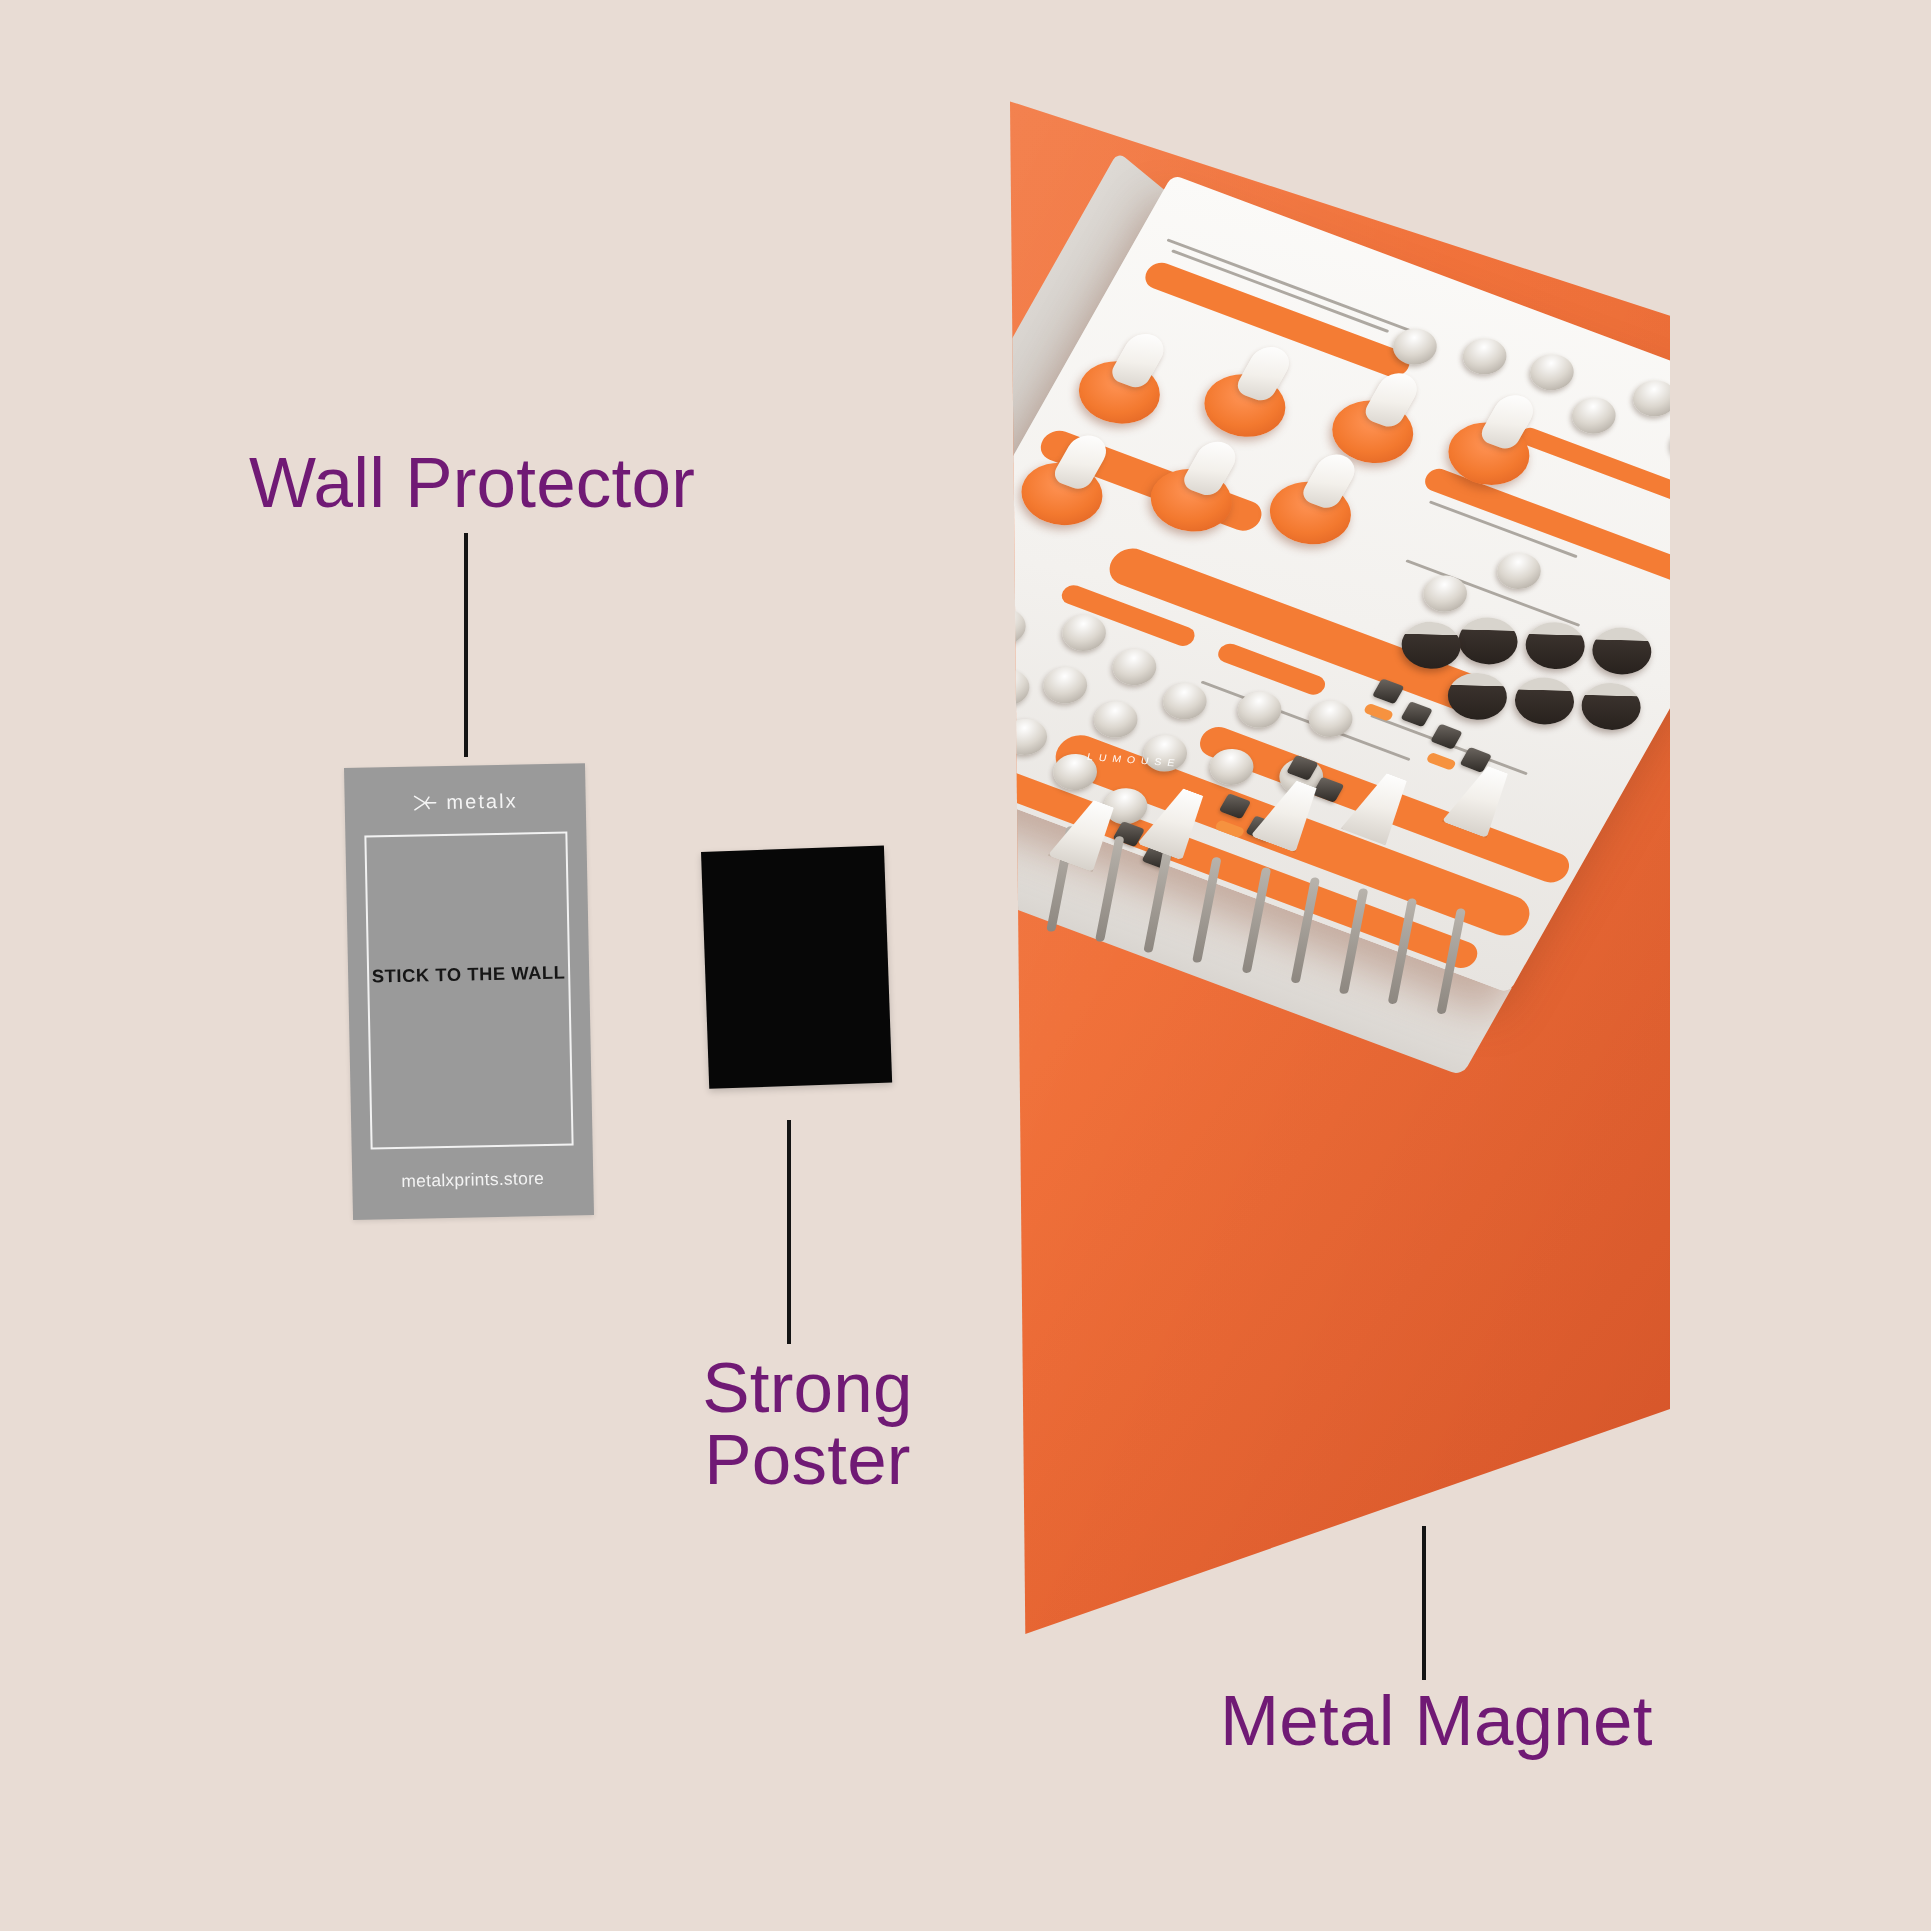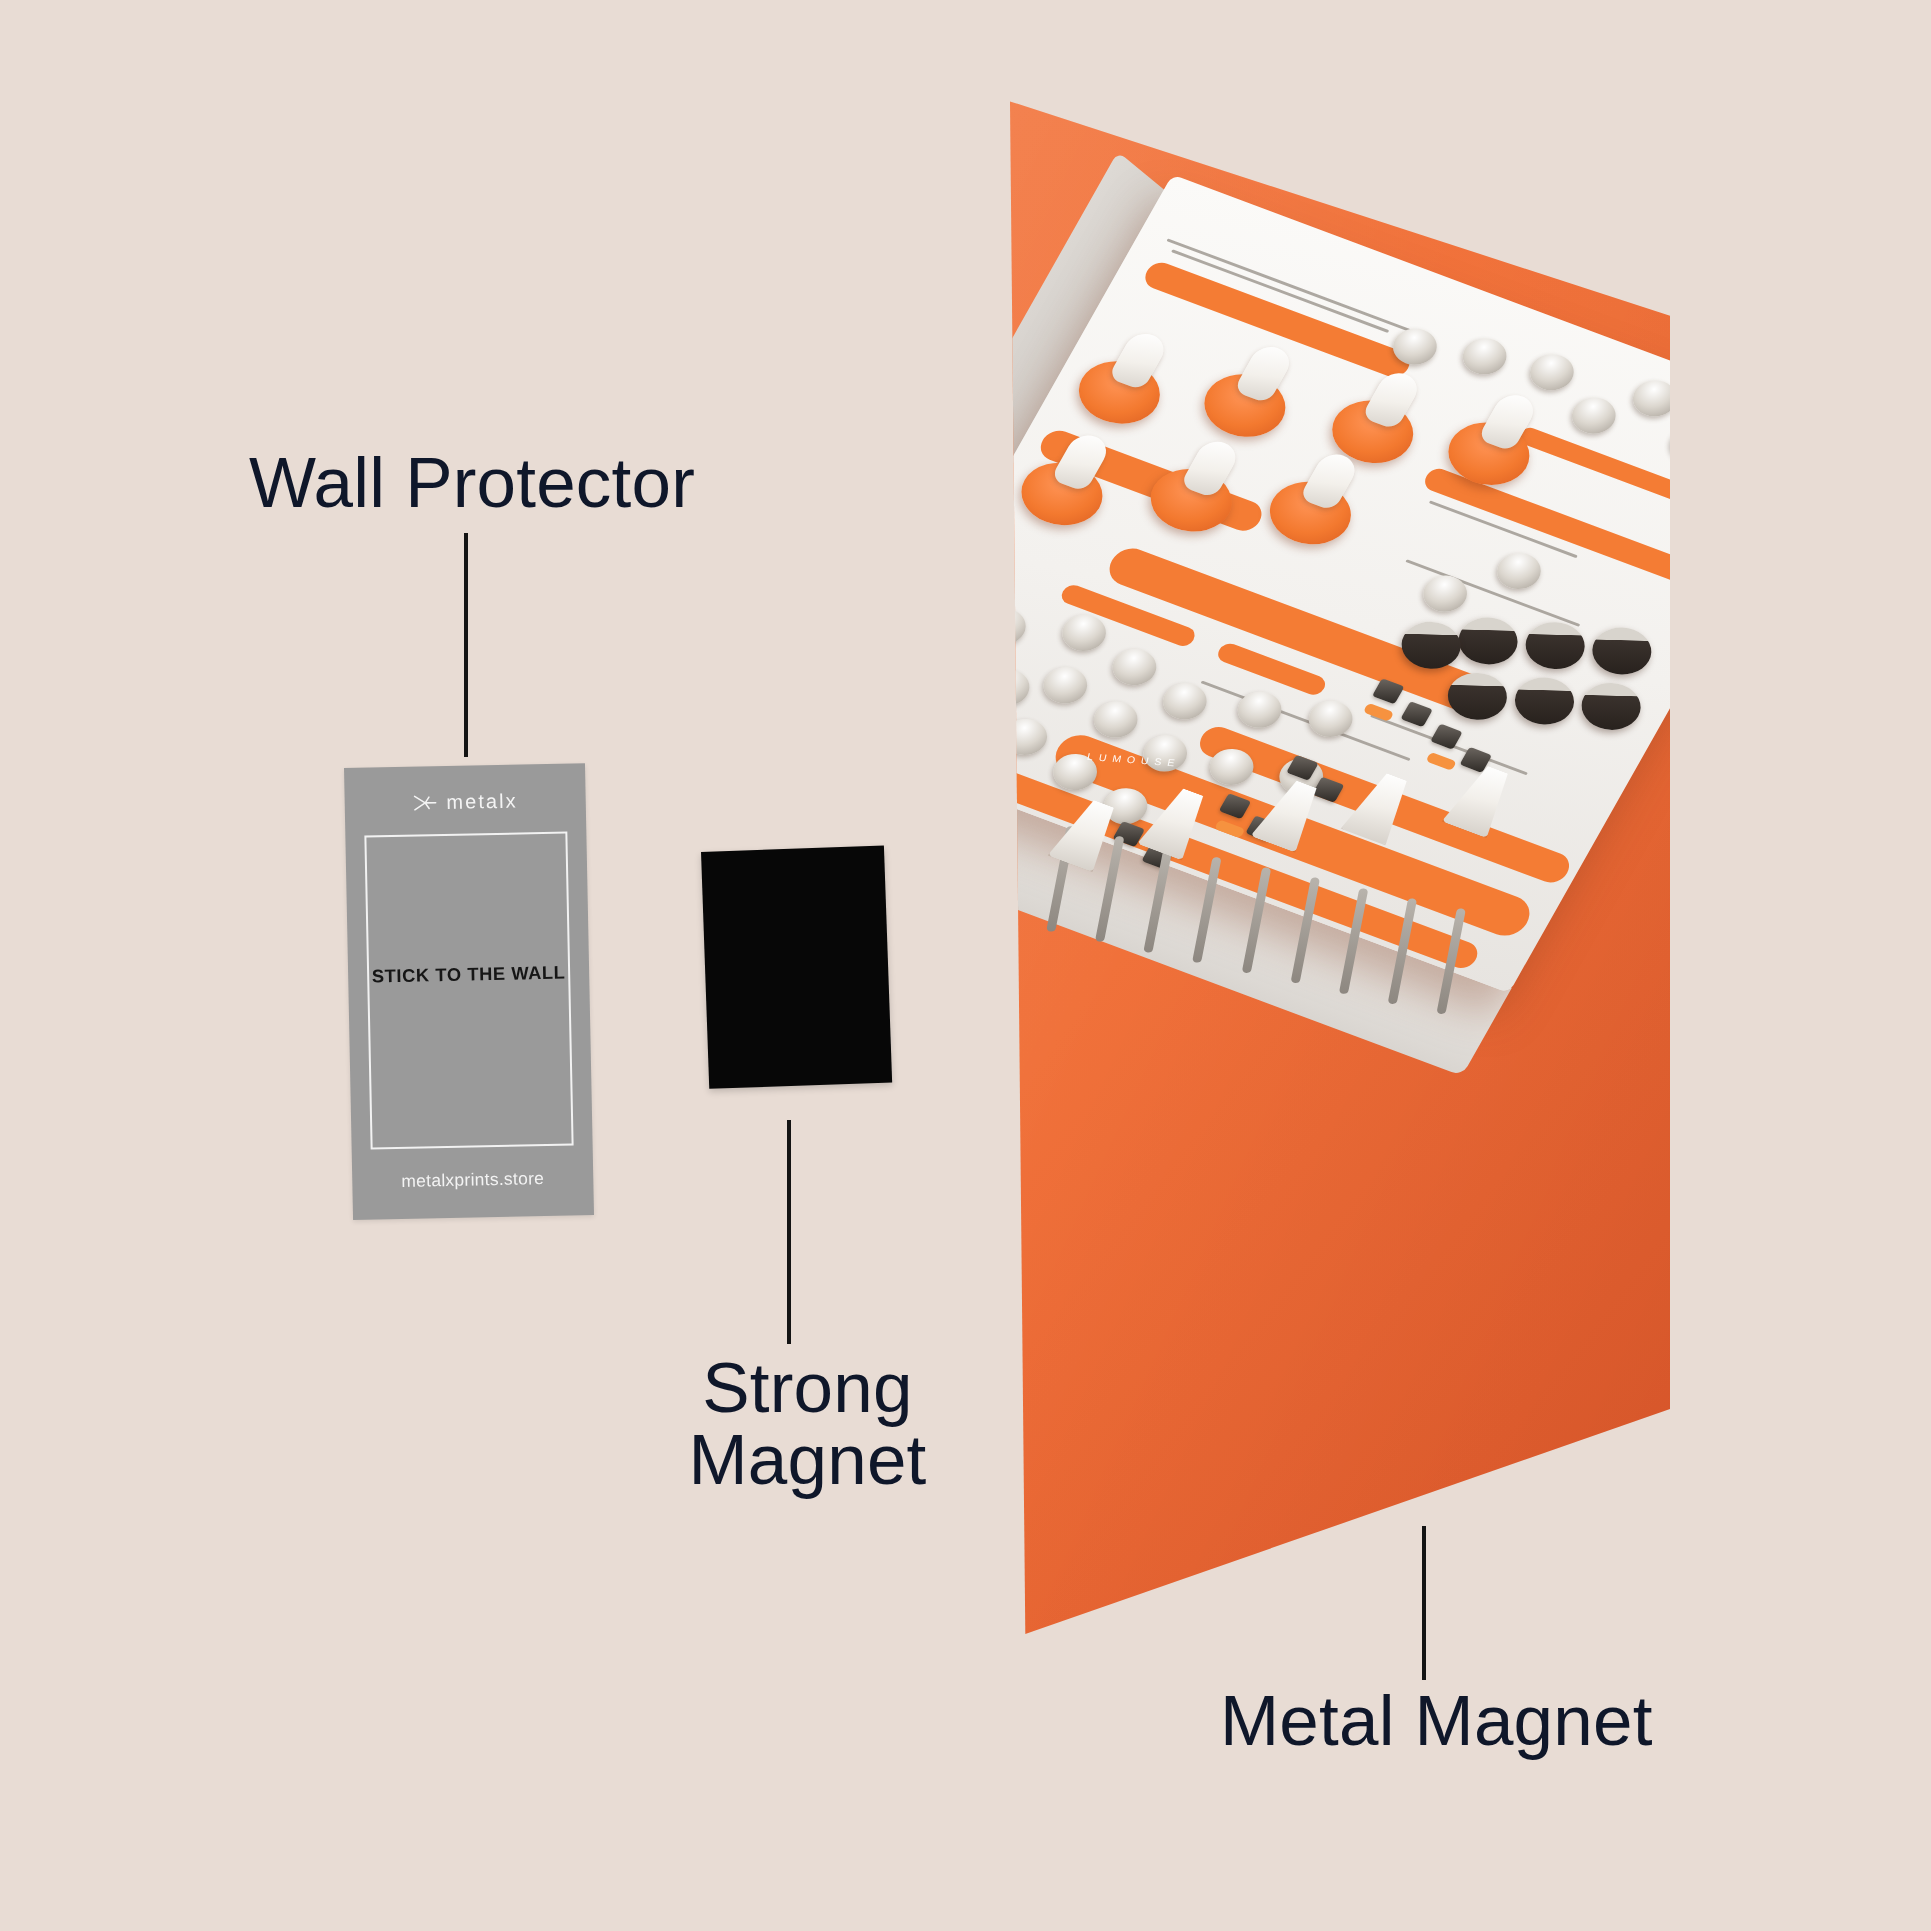--- a/index.html
+++ b/index.html
@@ -9,21 +9,21 @@
     background:#e8dcd4;
     font-family:"Liberation Sans", sans-serif;
     overflow:hidden;
     position:relative;
   }
   .stage{position:absolute;inset:0;width:1931px;height:1931px;}
 
   
   .callout{
     position:absolute;
-    color:#0f172a;
+    color:#701a75;
     font-weight:400;
     letter-spacing:0.2px;
     white-space:pre-line;
     line-height:1.02;
   }
   #label-wall-protector{ left:249px; top:447px; font-size:71px; }
   #label-strong-magnet{ left:687px; top:1352px; font-size:71px; text-align:center; width:241px;}
   #label-metal-poster{ left:1220px; top:1685px; font-size:71px; }
 
   .leader{
@@ -329,17 +329,17 @@
   </div>
 
   <div id="magnet"></div>
 
   <div class="leader" id="leader-wall-protector"></div>
   <div class="leader" id="leader-strong-magnet"></div>
   <div class="leader" id="leader-metal-poster"></div>
 
   <div class="callout" id="label-wall-protector">Wall Protector</div>
   <div class="callout" id="label-strong-magnet">Strong
-Magnet</div>
+Poster</div>
   <div class="callout" id="label-metal-poster">Metal Magnet</div>
 
 </div>
 
 
 </body></html>

